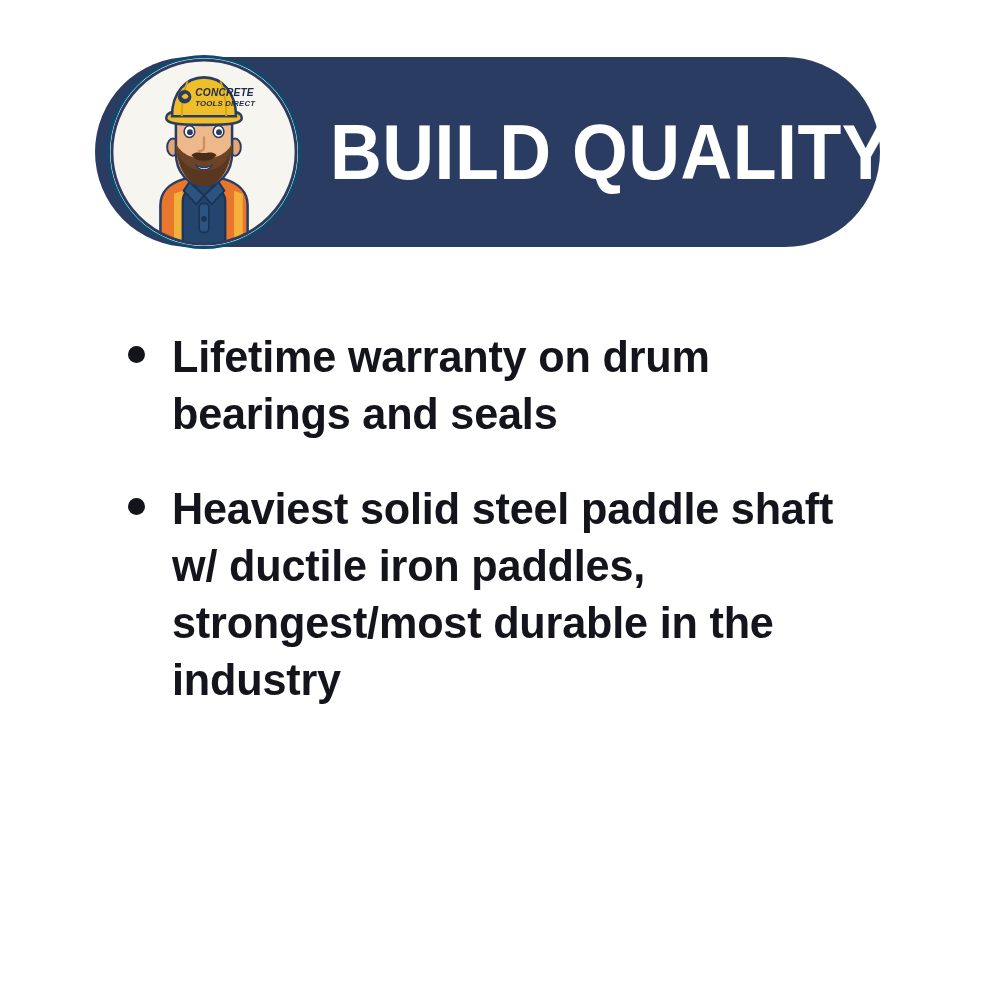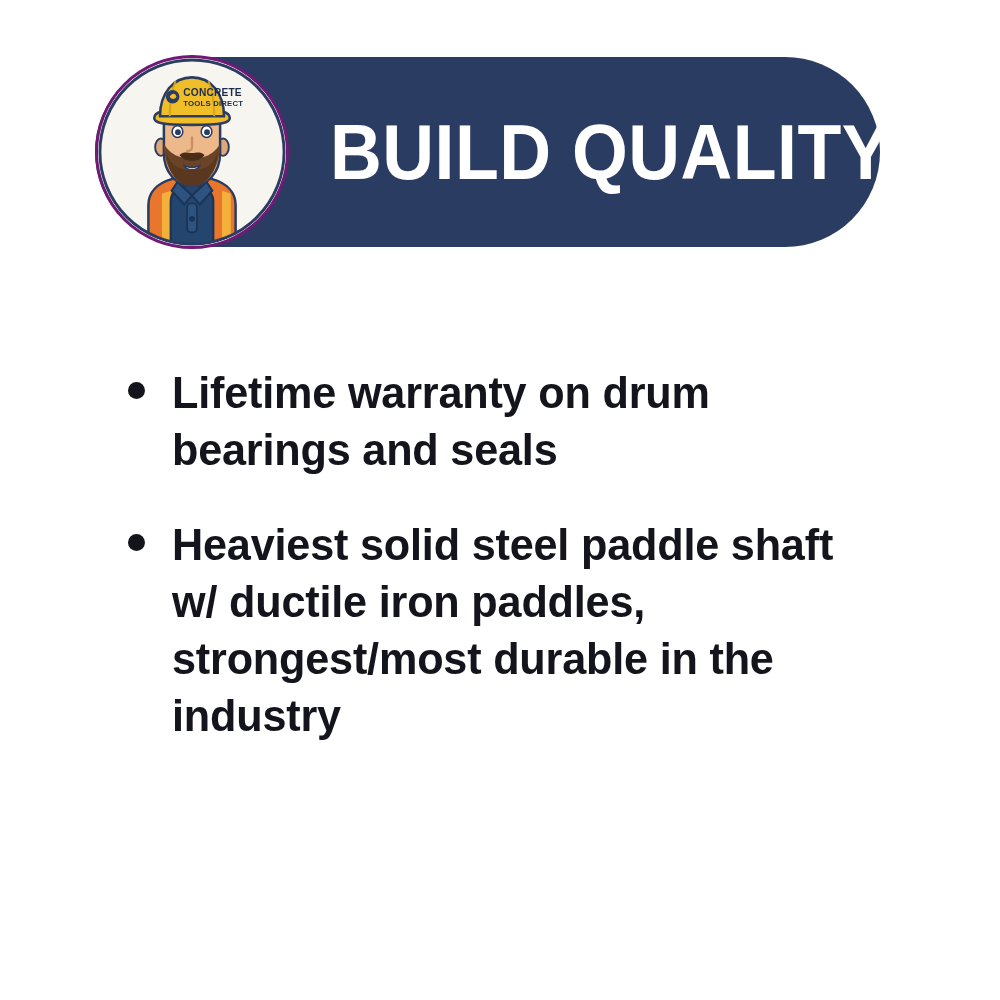--- a/index.html
+++ b/index.html
@@ -56,45 +56,45 @@
     letter-spacing: 0.5px;
     line-height: 1;
     transform: scaleX(0.92);
     transform-origin: center center;
     white-space: nowrap;
   }
 
   
   .avatar {
     position: absolute;
-    left: 0px;
+    left: 12px;
     top: -2px;
     width: 194px;
     height: 194px;
     border-radius: 50%;
     background: #f7f5ef;
-    border: 3px solid #701a75;
+    border: 3px solid #0c4a6e;
     box-sizing: border-box;
     overflow: hidden;
+    font-style: italic;
   }
   .avatar svg { display: block; width: 100%; height: 100%; }
 
   
   .bullets {
     position: absolute;
     left: 128px;
     top: 328px;
     width: 790px;
   }
   .bullet-item {
     position: relative;
     display: flex;
     align-items: flex-start;
     margin-bottom: 38px;
-    margin-top: 36px;
   }
   .bullet-item:last-child { margin-bottom: 0; justify-content: flex-end; }
   .bullet-dot {
     flex: 0 0 auto;
     width: 17px;
     height: 17px;
     border-radius: 50%;
     background: #14141c;
     margin-top: 18px;
     margin-right: 27px;

